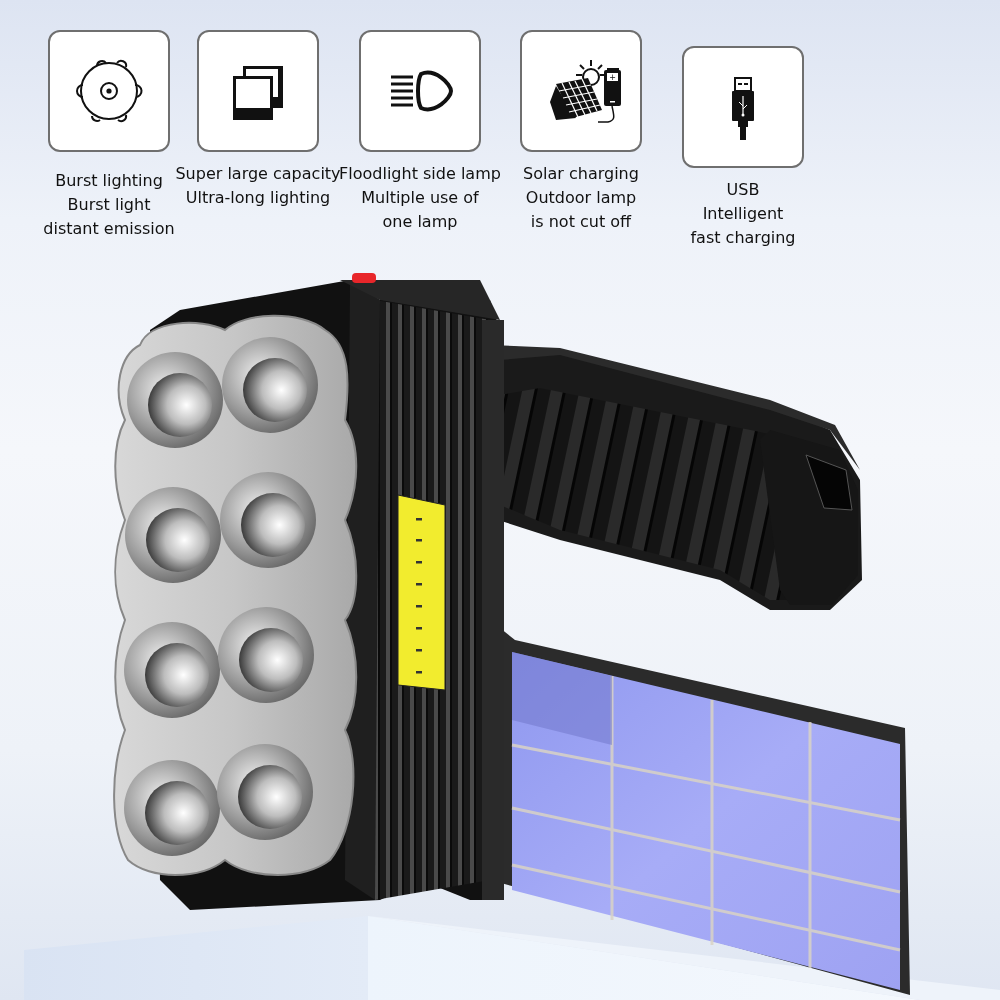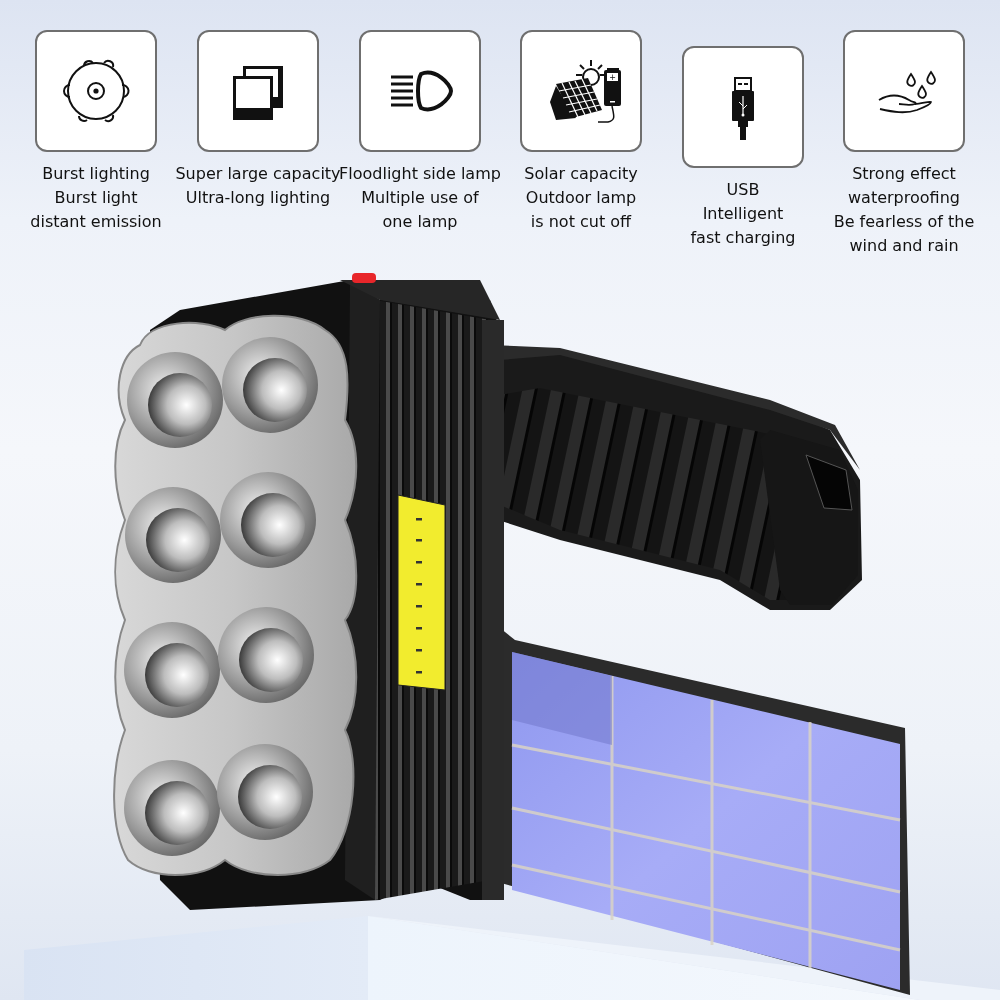--- a/index.html
+++ b/index.html
@@ -37,21 +37,21 @@
   .product {
     position: absolute; left: 0; top: 260px; width: 1000px; height: 740px;
   }
   .product svg { width: 1000px; height: 740px; display: block; }
 </style>
 </head>
 <body>
 
 <div class="features">
 
-  <div class="feature" style="left:11px;">
+  <div class="feature" style="left:24px;gap:7px;">
     <div class="icon-box">
       <svg viewBox="0 0 90 90">
         <g fill="none" stroke="#111" stroke-width="2">
           <circle cx="45" cy="45" r="28"></circle>
           <circle cx="45" cy="45" r="8"></circle>
           <path d="M33 20 a5 5 0 0 1 9 -3"></path>
           <path d="M53 17 a5 5 0 0 1 9 4"></path>
           <path d="M71 39 a5 5 0 0 1 1 12"></path>
           <path d="M62 69 a5 5 0 0 1 -8 5"></path>
           <path d="M36 74 a5 5 0 0 1 -8 -4"></path>
@@ -127,21 +127,21 @@
         </g>
         <rect x="71" y="22" width="12" height="3" fill="#111"></rect>
         <rect x="68" y="24" width="17" height="36" rx="2" fill="#111"></rect>
         <rect x="71" y="27" width="11" height="8" fill="#fff"></rect>
         <text x="76.5" y="34" font-size="8" text-anchor="middle" fill="#111" font-family="DejaVu Sans, sans-serif">+</text>
         <rect x="74" y="55" width="5" height="1.5" fill="#fff"></rect>
         <path d="M76 60 C78 70 80 74 72 76 L62 76" fill="none" stroke="#111" stroke-width="1.5"></path>
       </svg>
     </div>
     <div class="caption">
-      <span>Solar capacity</span>
+      <span>Solar charging</span>
       <span>Outdoor lamp</span>
       <span>is not cut off</span>
     </div>
   </div>
 
   <div class="feature" style="left:658px;margin-top:16px;">
     <div class="icon-box">
       <svg viewBox="0 0 90 90">
         <rect x="37" y="16" width="16" height="13" fill="#fff" stroke="#111" stroke-width="2"></rect>
         <rect x="40" y="21" width="4" height="2" fill="#111"></rect>
@@ -155,39 +155,20 @@
         <rect x="42" y="65" width="6" height="13" fill="#111"></rect>
       </svg>
     </div>
     <div class="caption">
       <span>USB</span>
       <span>Intelligent</span>
       <span>fast charging</span>
     </div>
   </div>
 
-  <div class="feature" style="left:819px;">
-    <div class="icon-box">
-      <svg viewBox="0 0 90 90">
-        <g fill="none" stroke="#111" stroke-width="1.8">
-          <path d="M52 28 C48 34 47 37 50 39 C53 41 56 39 56 36 C56 34 54 31 52 28 Z"></path>
-          <path d="M72 26 C68 32 67 35 70 37 C73 39 76 37 76 34 C76 32 74 29 72 26 Z"></path>
-          <path d="M63 40 C59 46 58 49 61 51 C64 53 67 51 67 48 C67 46 65 43 63 40 Z"></path>
-          <path d="M20 54 C30 48 40 48 50 54 C55 57 58 56 56 58 C50 60 44 58 40 58"></path>
-          <path d="M21 63 C34 66 46 68 58 64 C66 61 72 58 72 56 C70 55 62 58 56 58"></path>
-        </g>
-      </svg>
-    </div>
-    <div class="caption">
-      <span>Strong effect</span>
-      <span>waterproofing</span>
-      <span>Be fearless of the</span>
-      <span>wind and rain</span>
-    </div>
-  </div>
 </div>
 
 <div class="product">
   <svg viewBox="0 260 1000 740">
     <defs>
       <linearGradient id="pedL" x1="0" y1="0" x2="1" y2="0">
         <stop offset="0" stop-color="#d9e3f3"></stop>
         <stop offset="1" stop-color="#e3ebf7"></stop>
       </linearGradient>
       <linearGradient id="pedR" x1="0" y1="0" x2="1" y2="0">

